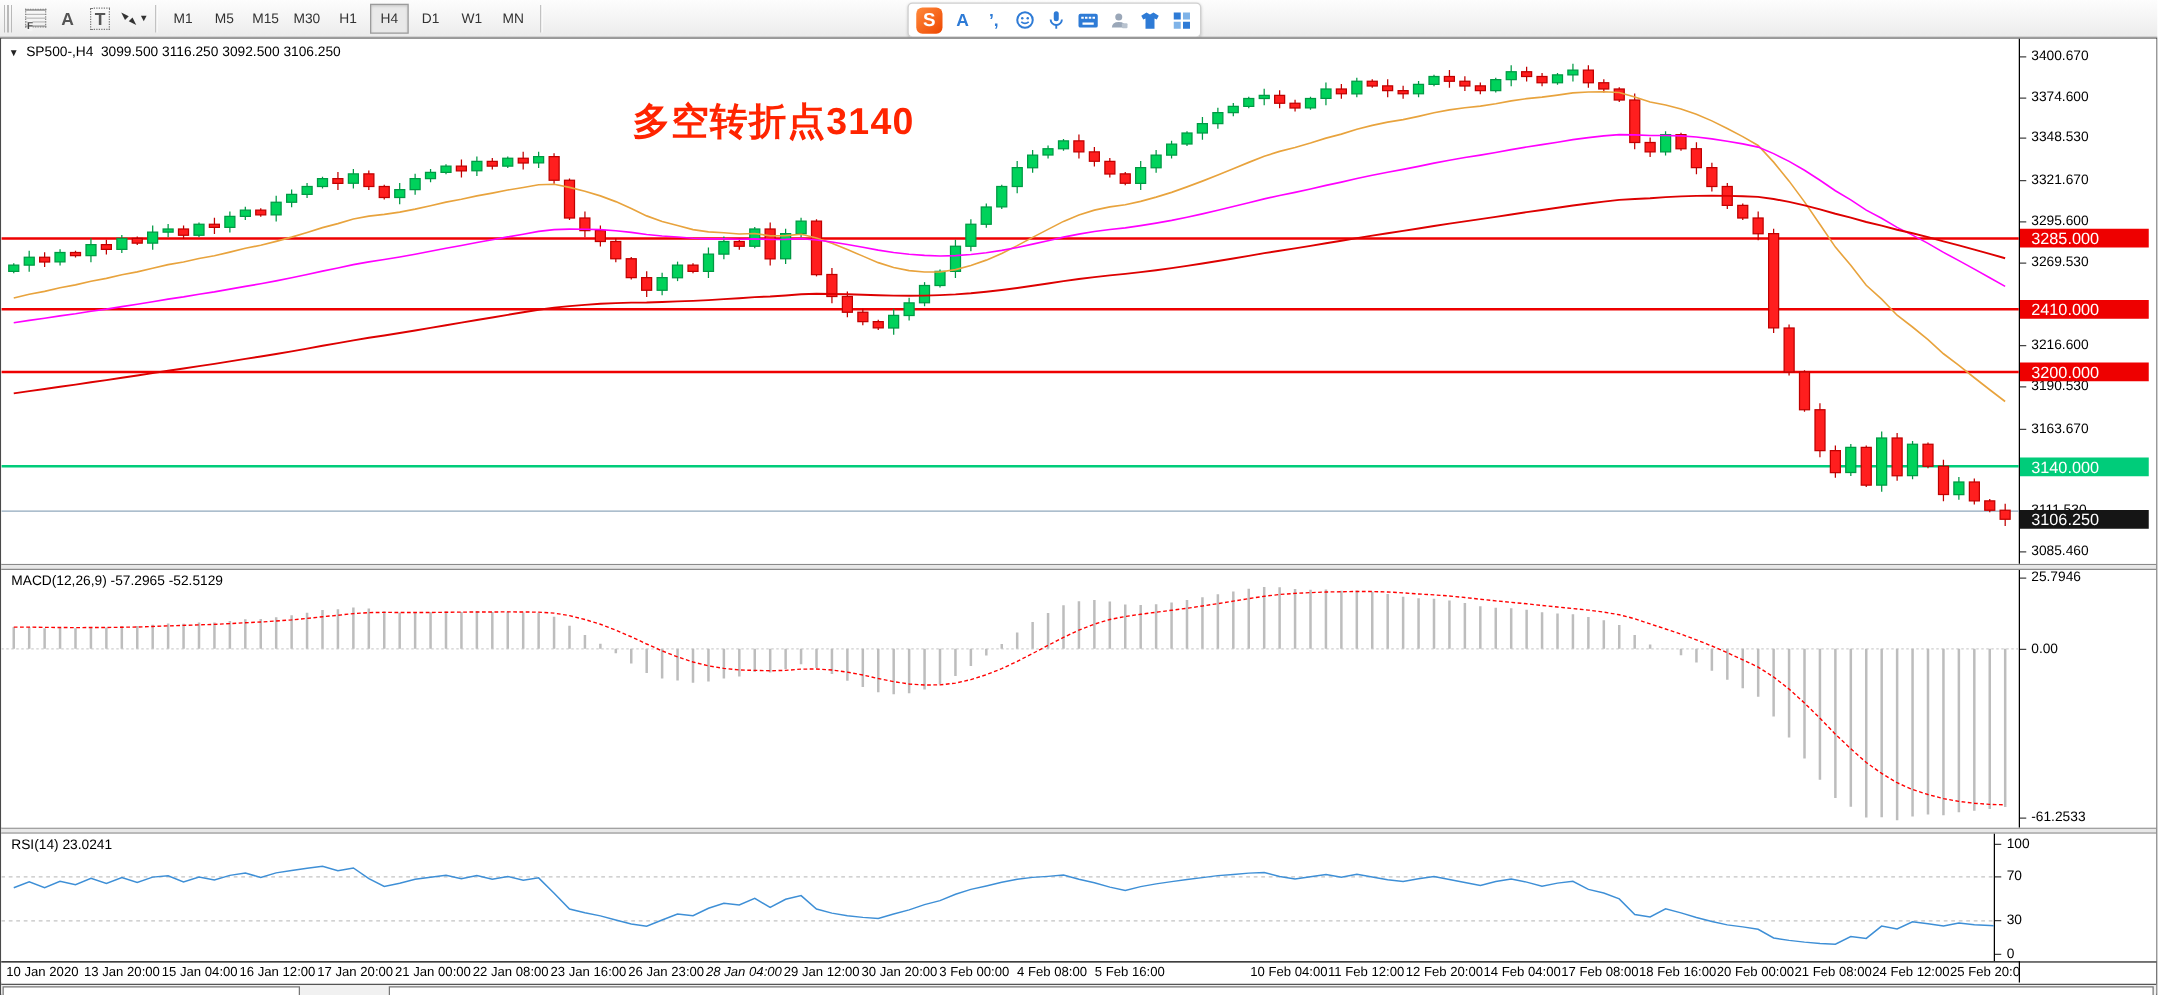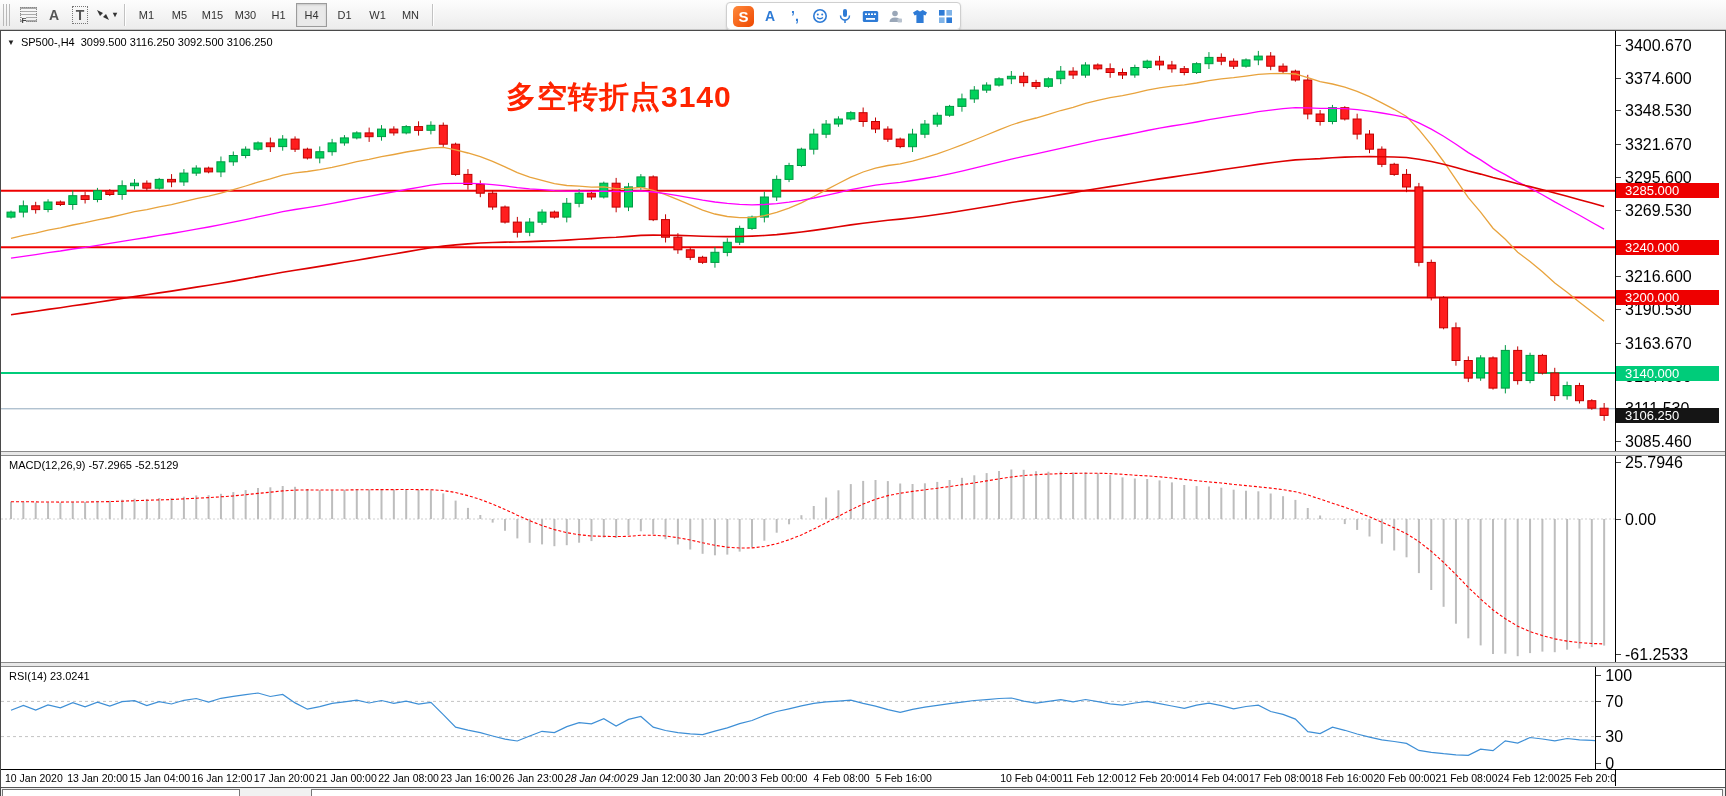--- a/index.html
+++ b/index.html
@@ -35,21 +35,21 @@
   .plot{width:1615px;position:relative;border-right:1px solid #000;box-sizing:border-box;overflow:hidden;background:#fff;}
   .axis{width:109px;position:relative;background:#fff;overflow:hidden;}
   .row.main .plot,.row.main .axis{height:420px;}
   .row.macd .plot,.row.macd .axis{height:206px;}
   .row.rsi .plot,.row.rsi .axis{height:102px;padding-left:21px;}
   .splitter{height:3px;background:#e8e8e8;border-top:1px solid #8a8a8a;border-bottom:1px solid #8a8a8a;box-sizing:content-box;}
   .pane-label{position:absolute;left:8px;top:3px;font-size:11px;color:#000;z-index:5;}
   .chart-title{position:absolute;left:6px;top:5px;font-size:11px;color:#000;z-index:5;display:flex;gap:6px;align-items:center;}
   .chart-title .tri{font-size:8px;color:#222;}
   .annotation{position:absolute;left:505px;top:46px;font-size:30px;font-weight:600;z-index:6;letter-spacing:1px;}
-  .tick{position:absolute;left:0;padding-left:9px;font-size:16px;color:#000;line-height:13px;white-space:nowrap;}
+  .tick{position:absolute;left:0;padding-left:9px;font-size:11px;color:#000;line-height:13px;white-space:nowrap;}
   .tick::before{content:"";position:absolute;left:0;top:6px;width:5px;border-top:1px solid #444;}
   .badge{position:absolute;left:0;width:103px;height:15px;color:#fff;font-size:13px;line-height:15px;
     padding-left:9px;box-sizing:border-box;z-index:4;}
   .time-axis{height:17px;border-top:1px solid #000;position:relative;background:#fff;overflow:hidden;width:1615px;border-right:1px solid #000;box-sizing:border-box;}
   .time-axis span{position:absolute;top:2px;font-size:10.5px;color:#000;white-space:nowrap;}
   .taxis-pad{width:109px;height:17px;border-top:1px solid #000;}
   .bottom-strip{height:14px;background:#f1f1f1;border-top:1px solid #555;position:relative;}
   .bs-box{position:absolute;top:1px;height:10px;background:#fff;border:1px solid #777;}
   svg{position:absolute;left:0;top:0;}
 </style>
@@ -431,21 +431,21 @@
         <div class="tick" style="top: 107.1px;">3321.670</div>
         <div class="tick" style="top: 139.9px;">3295.600</div>
         <div class="tick" style="top: 172.7px;">3269.530</div>
         <div class="tick" style="top: 239.2px;">3216.600</div>
         <div class="tick" style="top: 272px;">3190.530</div>
         <div class="tick" style="top: 305.8px;">3163.670</div>
         <div class="tick" style="top: 338.6px;">3137.600</div>
         <div class="tick" style="top: 371.3px;">3111.530</div>
         <div class="tick" style="top: 404.1px;">3085.460</div>
         <div class="badge" style="top: 152.2px; background: rgb(238, 0, 0);">3285.000</div>
-        <div class="badge" style="top: 208.8px; background: rgb(238, 0, 0);">3240.000</div>
+        <div class="badge" style="top: 208.8px; background: rgb(238, 0, 0);">2410.000</div>
         <div class="badge" style="top: 259.1px; background: rgb(238, 0, 0);">3200.000</div>
         <div class="badge" style="top: 334.5px; background: rgb(0, 204, 122);">3140.000</div>
         <div class="badge" style="top: 377px; background: rgb(21, 21, 21);">3106.250</div>
       </div>
   </div>
   <div class="splitter"></div>
   <div class="row macd">
     <div class="plot" id="macdPlot">
       <div class="pane-label">MACD(12,26,9) -57.2965 -52.5129</div>
     <svg width="1615" height="206">

